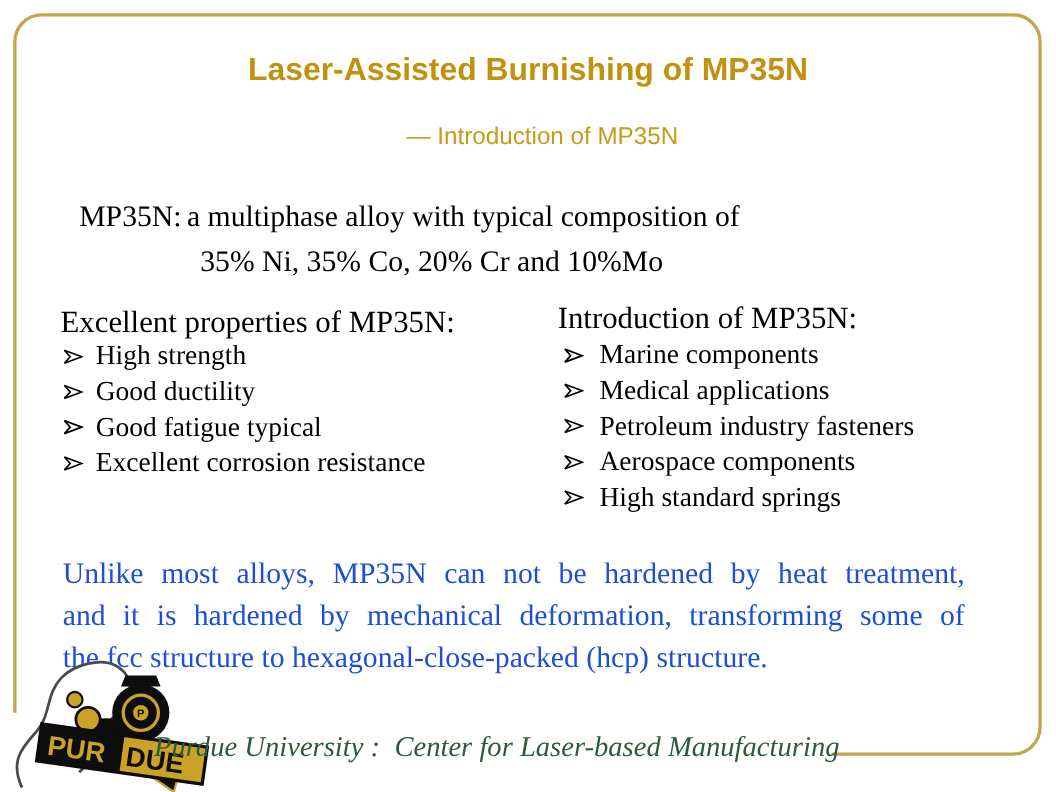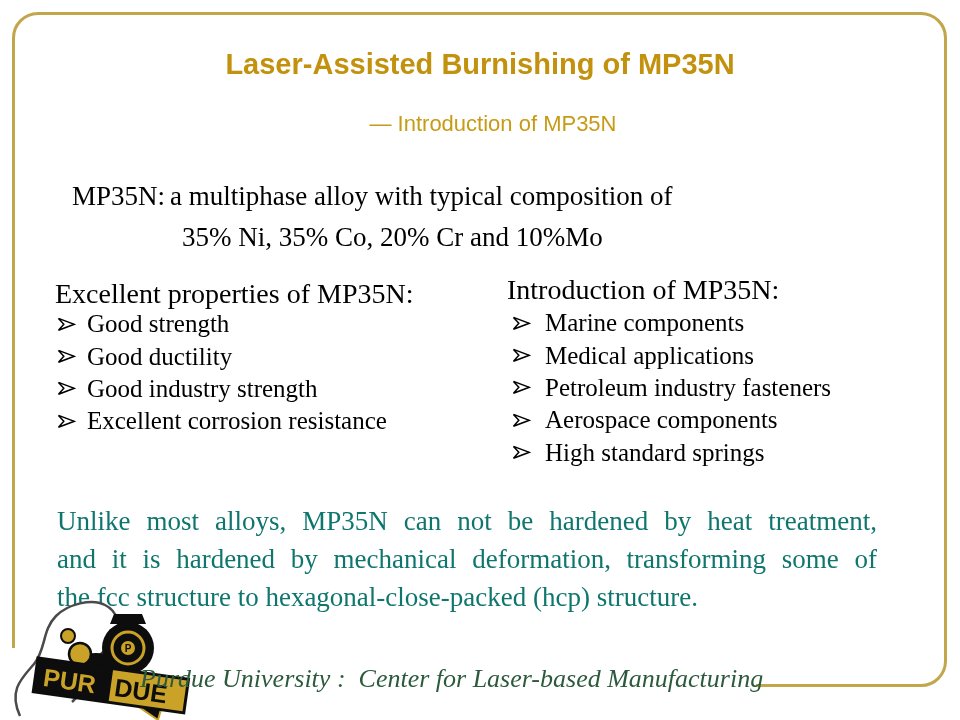--- a/index.html
+++ b/index.html
@@ -65,21 +65,21 @@
   .list-right { left: 512px; top: 307px; }
   .bullet-list li {
     height: 32.4px; display: flex; align-items: center;
     font-size: 25px; color: #000;
   }
   .bullet-icon { flex: 0 0 30px; display: inline-flex; align-items: center; }
   .list-right .bullet-icon { flex-basis: 33px; }
 
   .summary {
     position: absolute; left: 57px; top: 502px; width: 820px;
-    font-size: 27px; color: #0f766e;
+    font-size: 27px; color: #1d4ed8;
   }
   .summary .sline { line-height: 38px; text-align: justify; text-align-last: justify; }
   .summary .sline:last-child { text-align: left; text-align-last: left; }
 
   .logo { position: absolute; left: 8px; top: 596px; }
 
   .footer-text {
     position: absolute; left: 140px; top: 664px;
     font-style: italic; font-size: 26px;
     color: var(--footer_green, #2B5A3C);
@@ -107,37 +107,37 @@
     </div>
 
     <h3 class="col-heading heading-left">Excellent properties of MP35N:</h3>
     <ul class="bullet-list list-left">
       <li>
         <span class="bullet-icon">
             <svg width="19" height="15" viewBox="0 0 19 15">
               <path d="M1.5 1.4 L17.3 7.3 L1.5 13.2 L6.8 7.3 Z" fill="#fff" stroke="#000" stroke-width="1.5"></path>
             </svg>
           </span>
-        <span>Good strength</span>
+        <span>High strength</span>
       </li>
       <li>
         <span class="bullet-icon">
             <svg width="19" height="15" viewBox="0 0 19 15">
               <path d="M1.5 1.4 L17.3 7.3 L1.5 13.2 L6.8 7.3 Z" fill="#fff" stroke="#000" stroke-width="1.5"></path>
             </svg>
           </span>
         <span>Good ductility</span>
       </li>
       <li>
         <span class="bullet-icon">
             <svg width="19" height="15" viewBox="0 0 19 15">
               <path d="M1.5 1.4 L17.3 7.3 L1.5 13.2 L6.8 7.3 Z" fill="#fff" stroke="#000" stroke-width="1.5"></path>
             </svg>
           </span>
-        <span>Good industry strength</span>
+        <span>Good fatigue typical</span>
       </li>
       <li>
         <span class="bullet-icon">
             <svg width="19" height="15" viewBox="0 0 19 15">
               <path d="M1.5 1.4 L17.3 7.3 L1.5 13.2 L6.8 7.3 Z" fill="#fff" stroke="#000" stroke-width="1.5"></path>
             </svg>
           </span>
         <span>Excellent corrosion resistance</span>
       </li>
     </ul>

